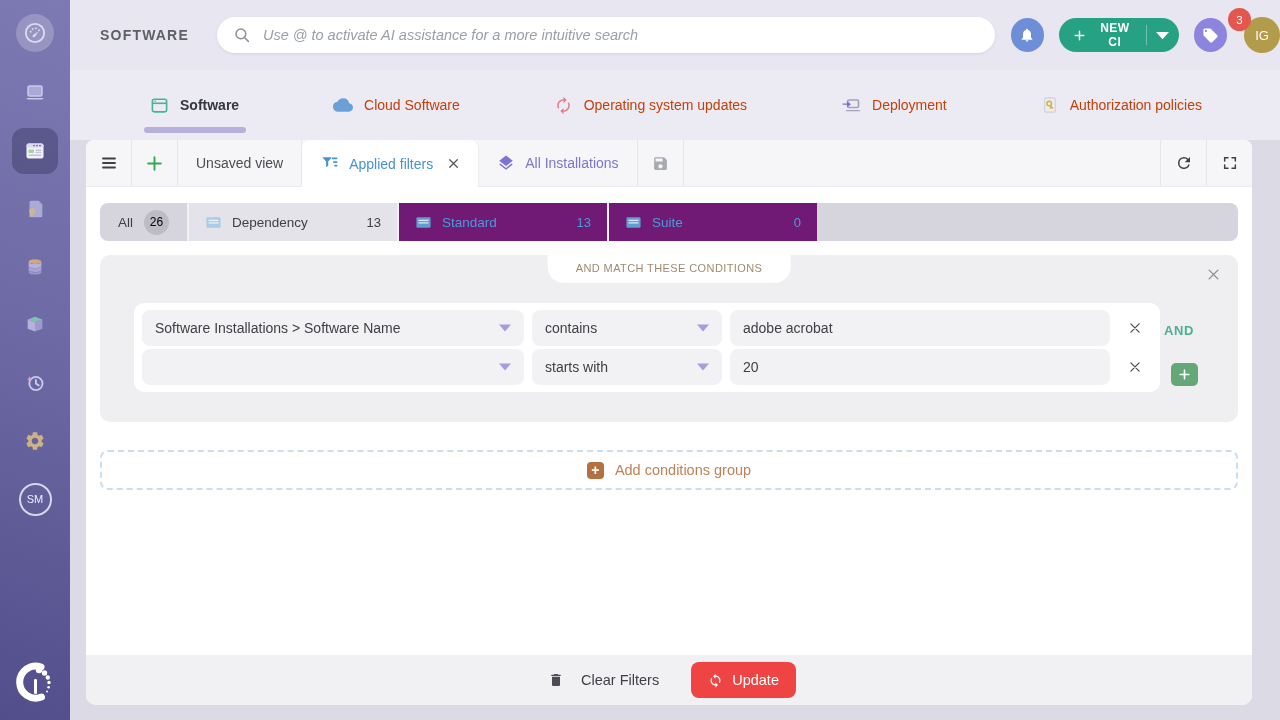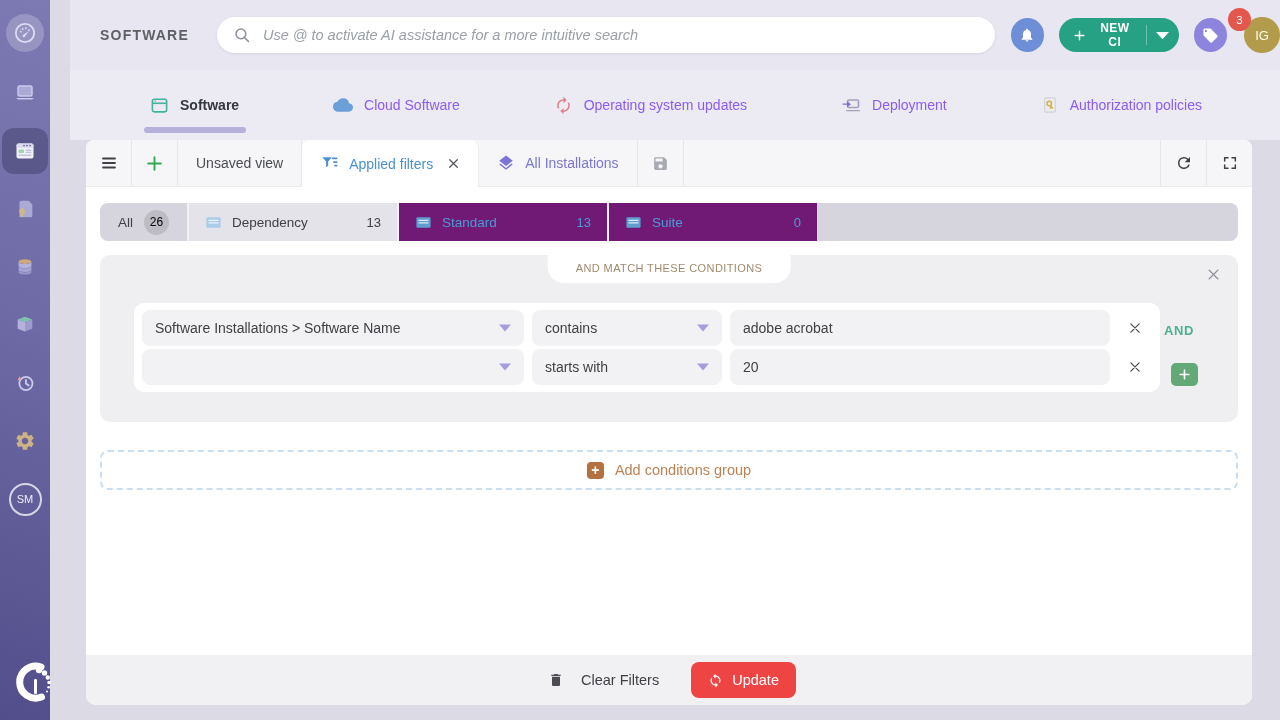--- a/index.html
+++ b/index.html
@@ -1,21 +1,21 @@
 <!DOCTYPE html>
 <html><head>
 <meta charset="utf-8">
 <style>
   html,body{margin:0;padding:0;background:#dbdae5;}
   *{box-sizing:border-box;}
   .stage{position:relative;width:1280px;height:720px;overflow:hidden;background:#dbdae5;
          font-family:"Liberation Sans",sans-serif;color:#3f4045;}
 
   
-  .sidebar{position:absolute;left:0;top:0;width:50px;height:720px;
+  .sidebar{position:absolute;left:0;top:0;width:70px;height:720px;
            background:linear-gradient(200deg,#7d79b3 0%,#6d6aa5 45%,#514e8b 100%);
            display:flex;flex-direction:column;align-items:center;padding-top:14px;}
   .side-logo{width:38px;height:38px;border-radius:50%;background:rgba(255,255,255,.22);
              display:flex;align-items:center;justify-content:center;margin-bottom:18px;cursor:pointer;}
   .side-item{width:46px;height:46px;border-radius:12px;display:flex;align-items:center;
              justify-content:center;margin-bottom:12px;cursor:pointer;}
   .side-item.active{background:rgba(23,23,55,.28);}
   .sm-badge{width:33px;height:33px;border-radius:50%;border:2px solid rgba(255,255,255,.75);
             color:#efeefc;font-size:11px;display:flex;align-items:center;justify-content:center;}
   .side-brand{position:absolute;left:11px;bottom:10px;}
@@ -41,21 +41,21 @@
   .avatar-wrap{position:relative;margin-left:17px;}
   .avatar{width:36px;height:36px;border-radius:50%;background:#b29b4b;color:#fdfdf4;font-size:13px;
           display:flex;align-items:center;justify-content:center;cursor:pointer;}
   .notif-badge{position:absolute;top:-9px;left:-16px;min-width:23px;height:23px;border-radius:50%;
                background:#e4574f;color:#fff;font-size:11.5px;display:flex;align-items:center;
                justify-content:center;}
 
   
   .navrow{position:absolute;left:70px;top:70px;width:1210px;height:70px;background:#eceaf3;
           display:flex;align-items:center;justify-content:space-between;padding:0 78px 0 80px;}
-  .navtab{height:70px;display:flex;align-items:center;gap:11px;font-size:14px;color:#8b5cf6;
+  .navtab{height:70px;display:flex;align-items:center;gap:11px;font-size:14px;color:#c2410c;
           cursor:pointer;position:relative;}
   .navtab.active{color:#34373c;font-weight:700;}
   .navtab.active::after{content:"";position:absolute;left:50%;transform:translateX(-50%);bottom:7px;
           width:102px;height:6px;border-radius:3px;background:#b6b1da;}
 
   
   .card{position:absolute;left:86px;top:140px;width:1166px;height:565px;background:#fff;
         border-radius:8px 8px 10px 10px;display:flex;flex-direction:column;}
 
   .viewbar{height:47px;background:#f6f6f8;border-radius:8px 8px 0 0;display:flex;

